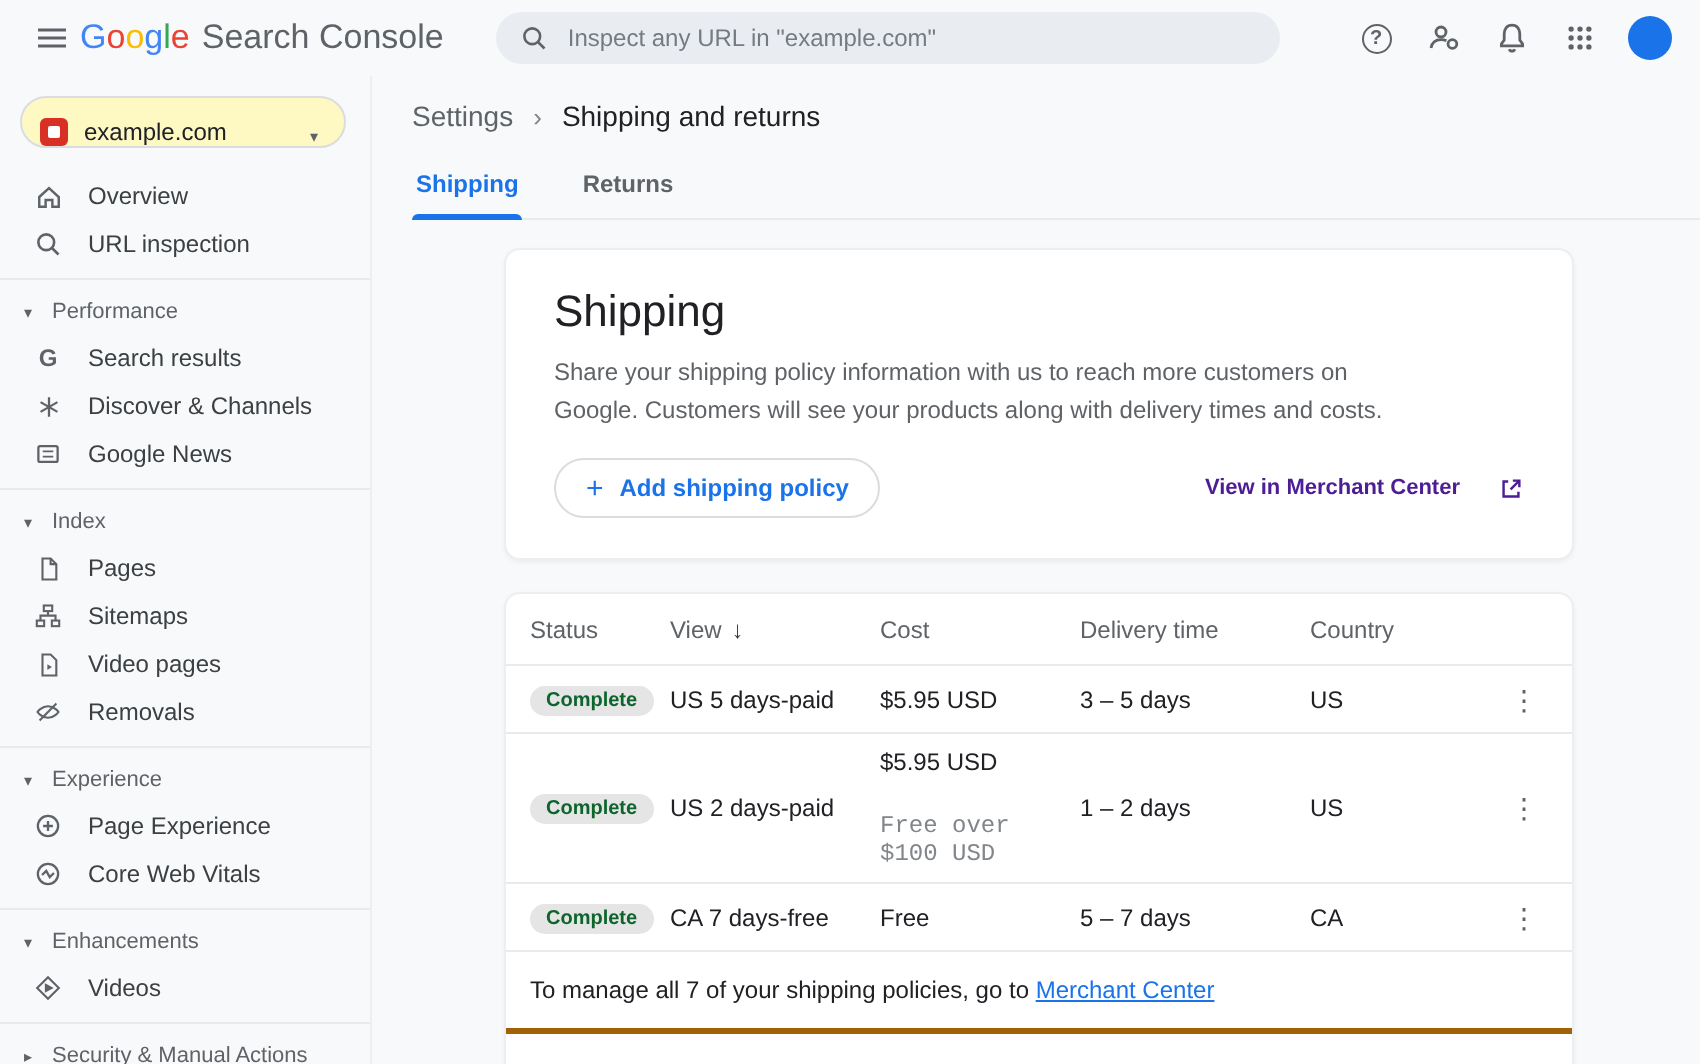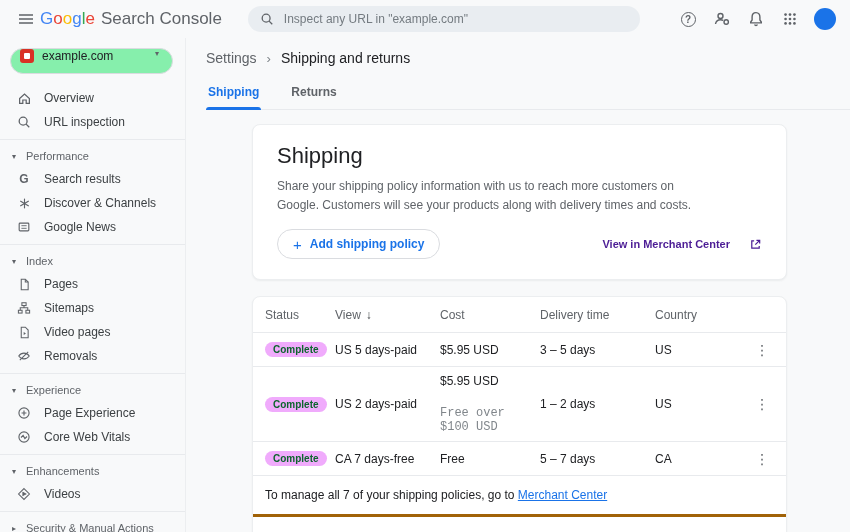--- a/index.html
+++ b/index.html
@@ -28,21 +28,21 @@
   .help-ring { width:15px; height:15px; border:1.4px solid #5f6368; border-radius:50%;
                display:flex; align-items:center; justify-content:center; font-size:10px; font-weight:700; color:#5f6368; }
   .avatar { width:22px; height:22px; border-radius:50%; background:#1a73e8; margin-left:4px; }
 
   
   .shell { display:flex; height:494px; }
 
   
   .sidebar { width:186px; flex:0 0 186px; padding-top:8px; overflow:hidden; border-right:1px solid #eceef0; }
   .property { margin:2px 12px 12px 10px; height:26px; border:1px solid #dadce0; border-radius:13px;
-              background:#86efac; display:flex; align-items:flex-start; padding:0 10px 0 9px; gap:8px; cursor:pointer; }
+              background:#fef9c3; display:flex; align-items:flex-end; padding:0 10px 0 9px; gap:8px; cursor:pointer; }
   .prop-icon { width:14px; height:14px; border-radius:3px; background:#d93025; position:relative; flex:0 0 auto; }
   .prop-icon::after { content:""; position:absolute; inset:4px; background:#fff; border-radius:1px; }
   .property .caret { margin-left:auto; }
   .caret { font-size:8px; color:#5f6368; width:10px; text-align:center; flex:0 0 auto; }
   .nav-item { height:24px; display:flex; align-items:center; gap:12px; padding-left:16px;
               color:#3c4043; cursor:pointer; }
   .nav-icon { width:16px; height:16px; color:#5f6368; display:flex; align-items:center; justify-content:center;
               font-size:13px; flex:0 0 auto; }
   .g-letter { font-size:12px; font-weight:700; color:#5f6368; }
   .section-h { height:22px; display:flex; align-items:center; gap:7px; padding-left:9px;
@@ -77,21 +77,21 @@
   .merchant-link { margin-left:auto; display:flex; align-items:center; gap:19px;
                    color:#4c1d95; font-weight:700; font-size:11px; cursor:pointer; text-decoration:none; }
 
   
   .thead, .trow { display:grid; grid-template-columns:70px 105px 100px 115px 1fr 24px;
                   align-items:center; padding:0 12px; }
   .thead { height:36px; color:#5f6368; border-bottom:1px solid #e8eaed; }
   .th-name { display:flex; align-items:center; gap:5px; cursor:pointer; }
   .sort-arrow { color:#3c4043; font-size:12px; }
   .trow { min-height:34px; border-bottom:1px solid #e8eaed; padding-top:7px; padding-bottom:7px; }
-  .badge { display:inline-block; background:#f0abfc; color:#0d652d; font-size:10px; font-weight:700;
+  .badge { display:inline-block; background:#e5e5e5; color:#0d652d; font-size:10px; font-weight:700;
            padding:2px 8px; border-radius:10px; }
   .cost-note { font-size:12px; color:#80868b; margin-top:18px;font-family:Liberation Mono, monospace; }
   .kebab { color:#5f6368; font-size:14px; text-align:center; cursor:pointer; }
   .note-row { padding:12px; border-bottom:3px solid #a16207; color:#202124; }
   .note-row a { color:#1a73e8; text-decoration:underline; cursor:pointer; }
   .pagination { height:42px; display:flex; align-items:center; justify-content:flex-end;
                 gap:26px; padding:0 16px; color:#3c4043; }
   .rpp { display:flex; align-items:center; gap:7px; cursor:pointer; }
   .rpp .caret { font-size:8px; }
   .pager-chevrons { display:flex; gap:24px; font-size:16px; }

